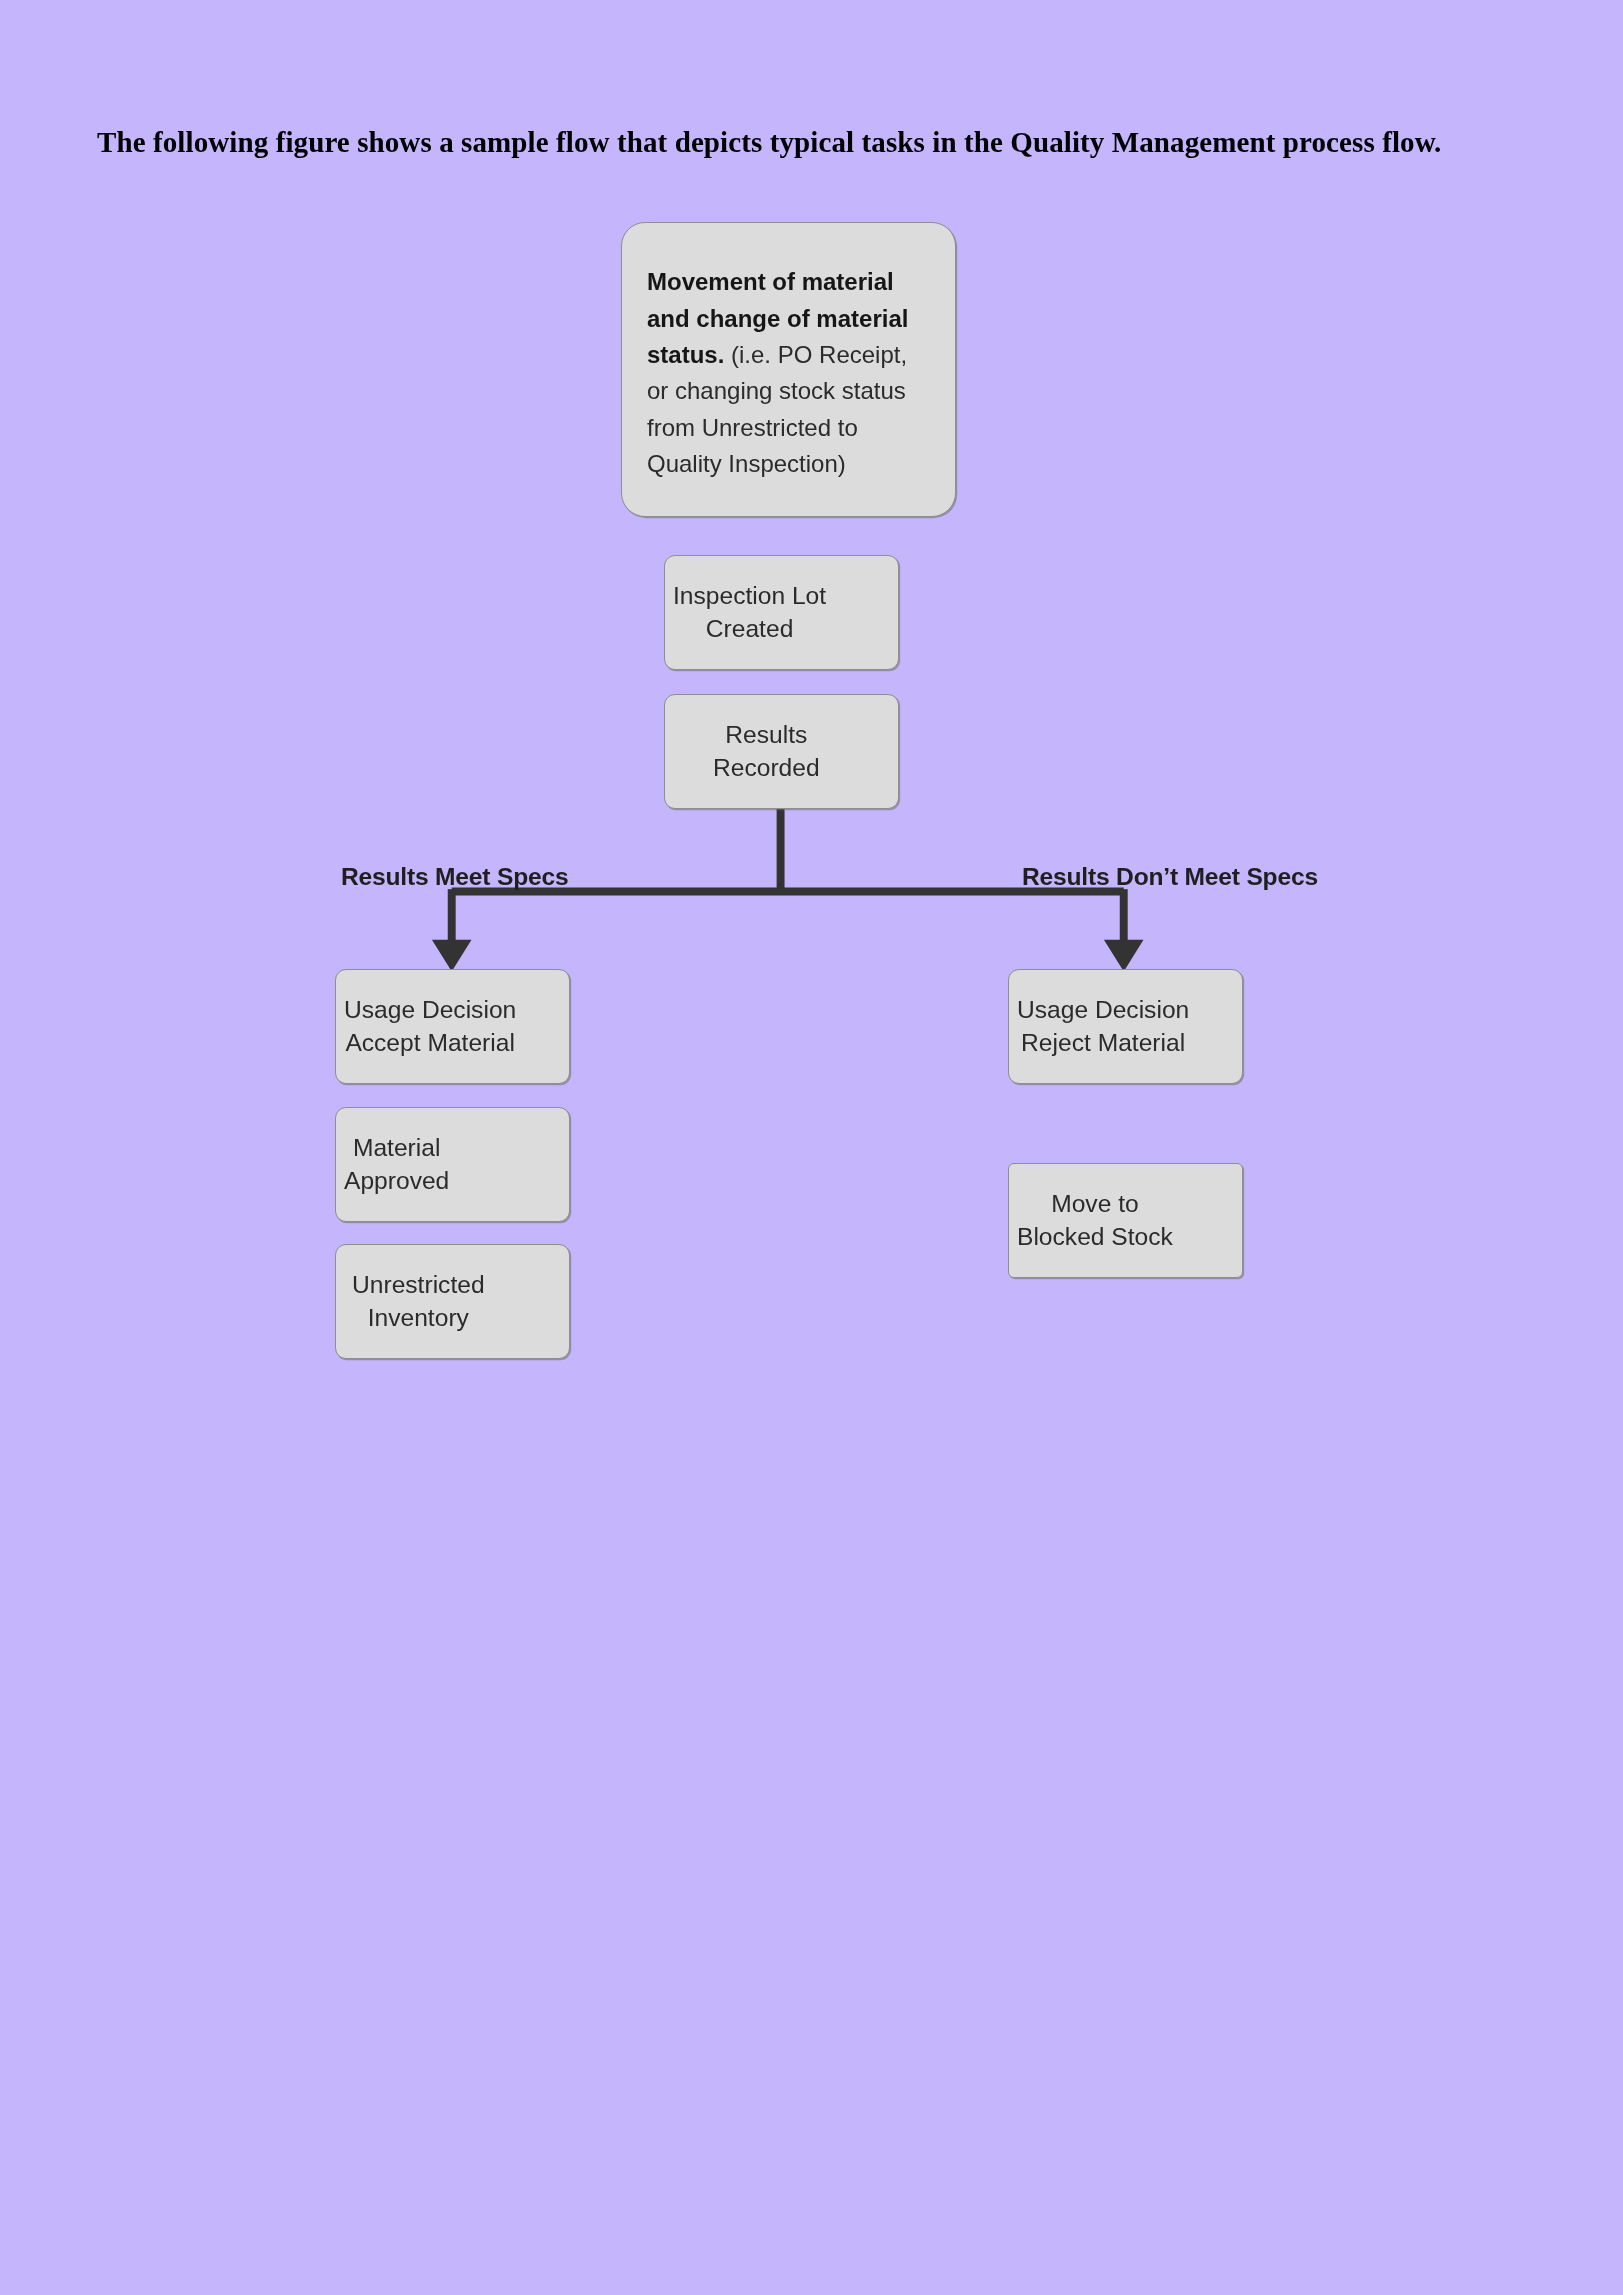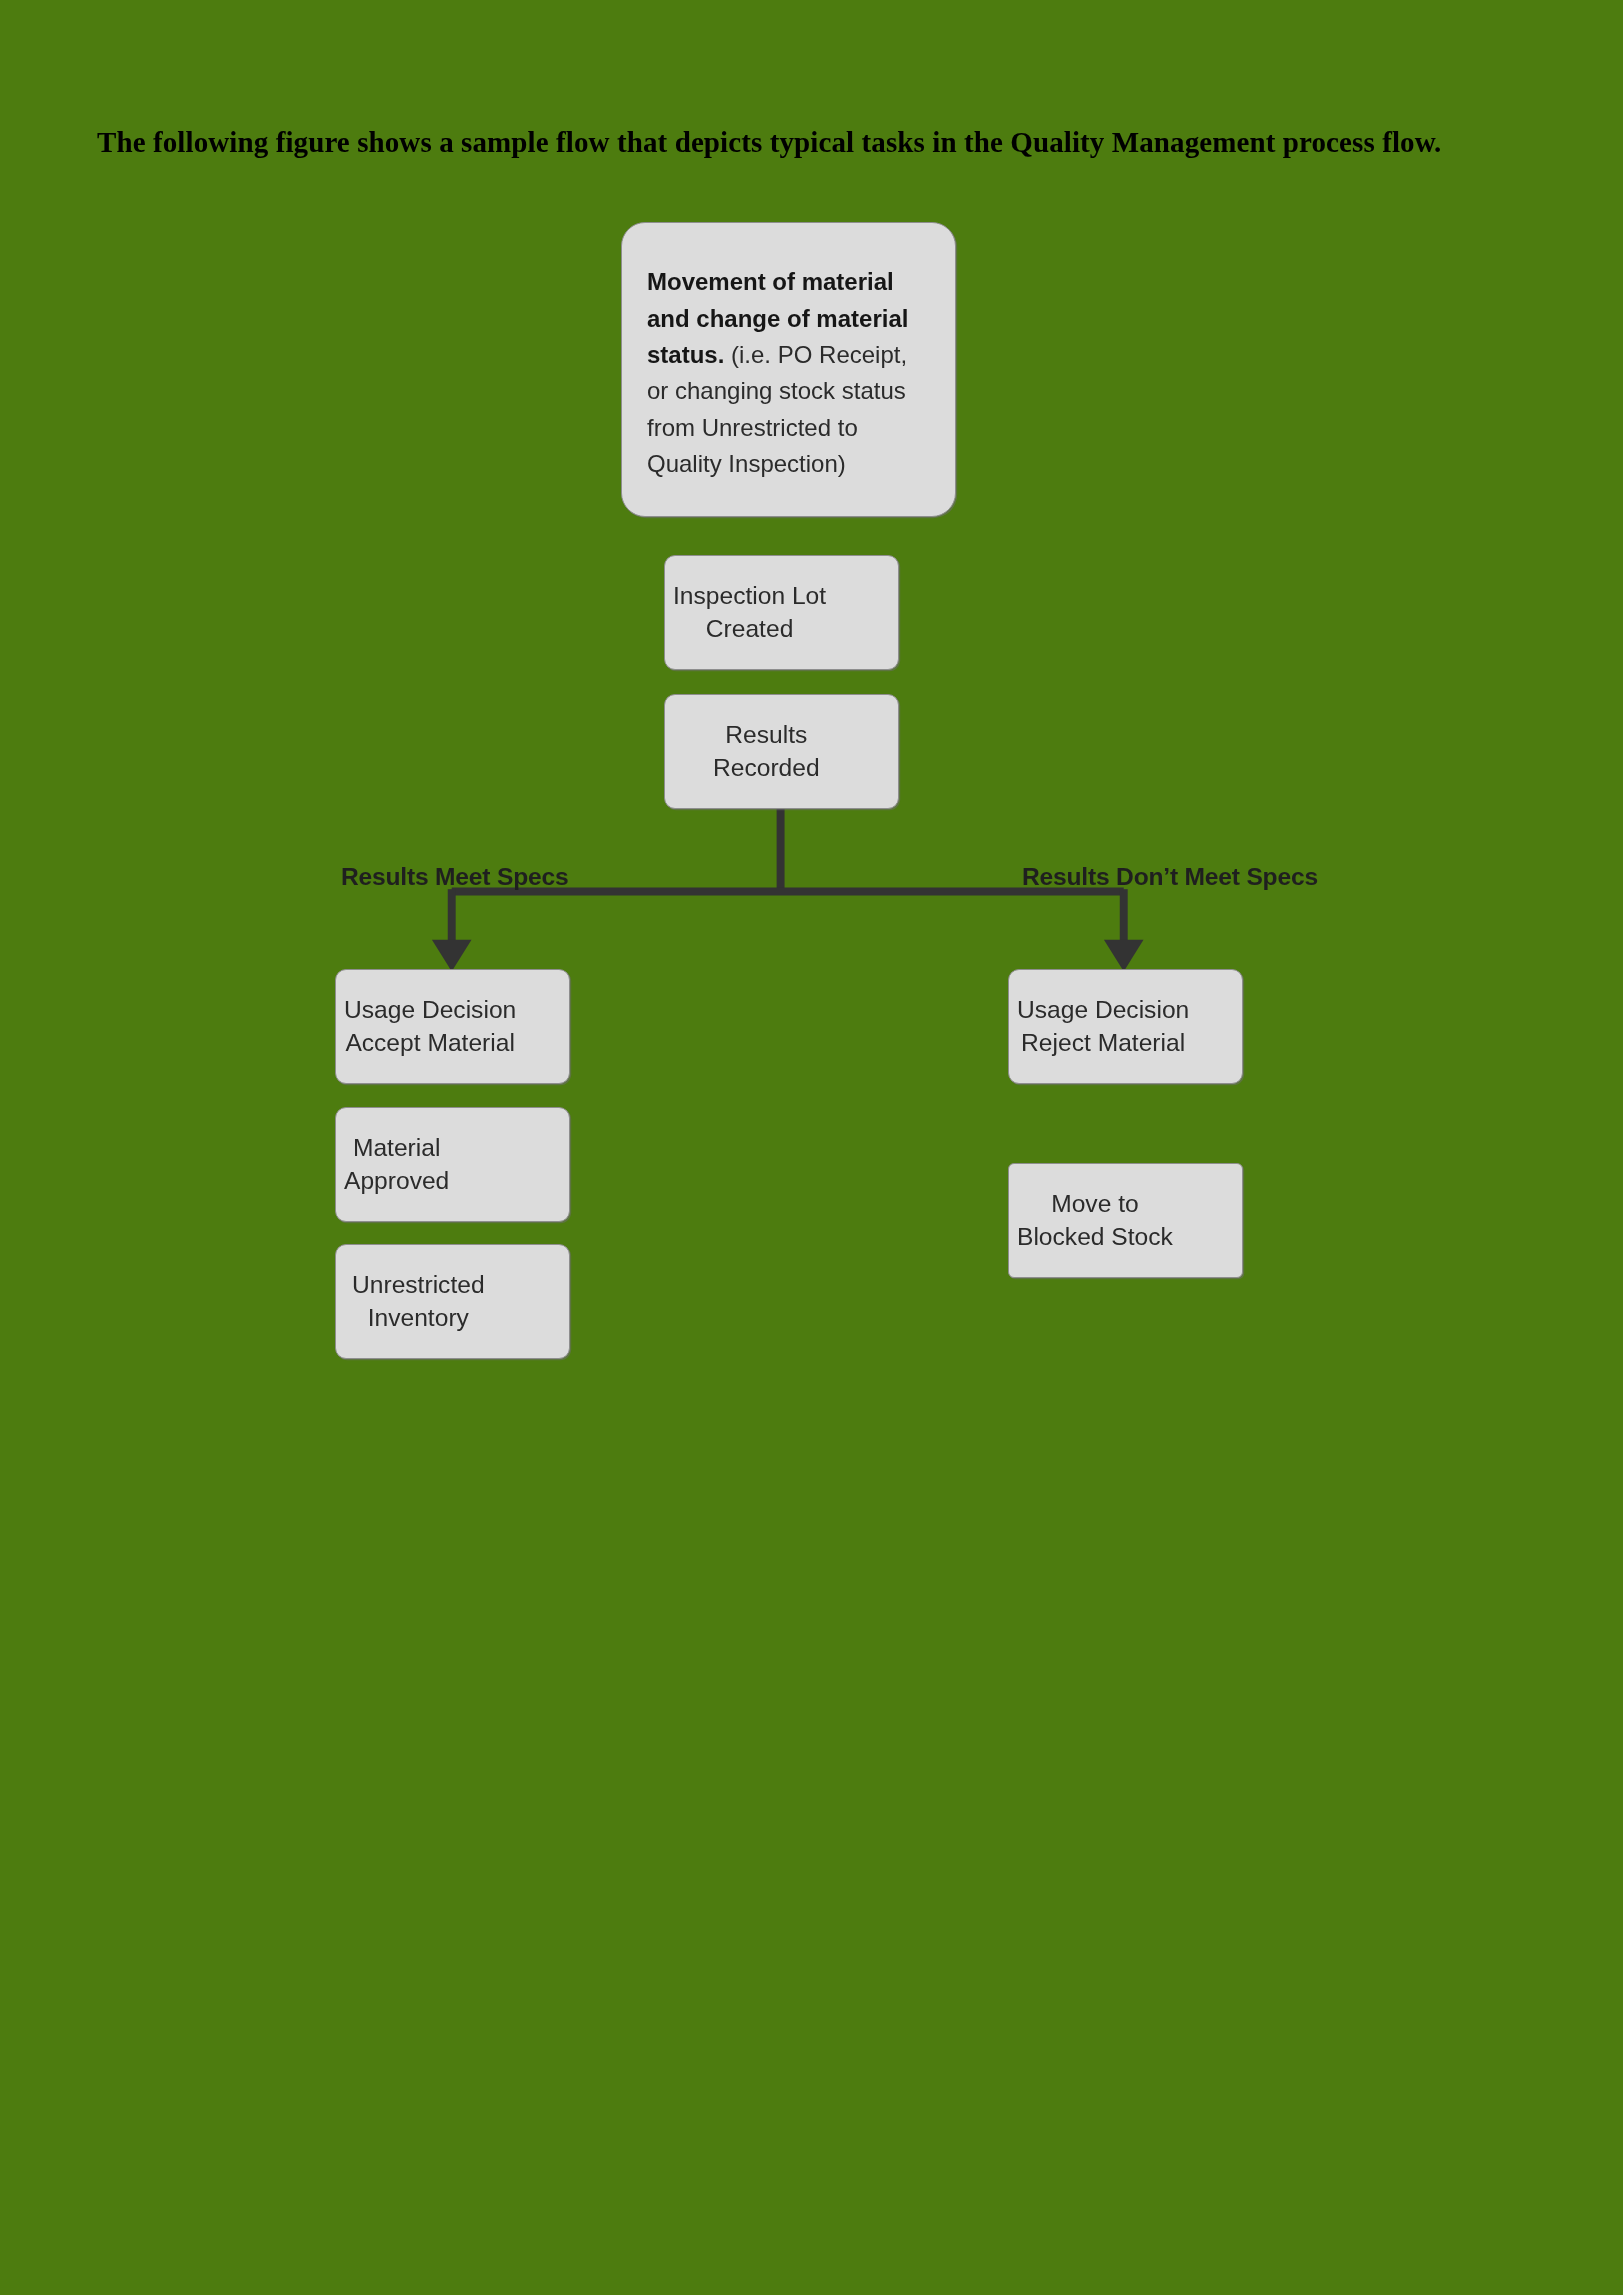--- a/index.html
+++ b/index.html
@@ -14,21 +14,21 @@
     font-family: "Liberation Sans", sans-serif;
     overflow: hidden;
   }
 
   
   #page {
     position: absolute;
     left: 0; top: 0;
     width: 1623px;
     height: 2295px;
-    background: #4d7c0f;
+    background: #c4b5fd;
   }
 
   
   #intro-heading {
     position: absolute;
     left: 97px;
     top: 94px;
     width: 1347px;
     font-family: "Liberation Serif", serif;
     font-weight: bold;

